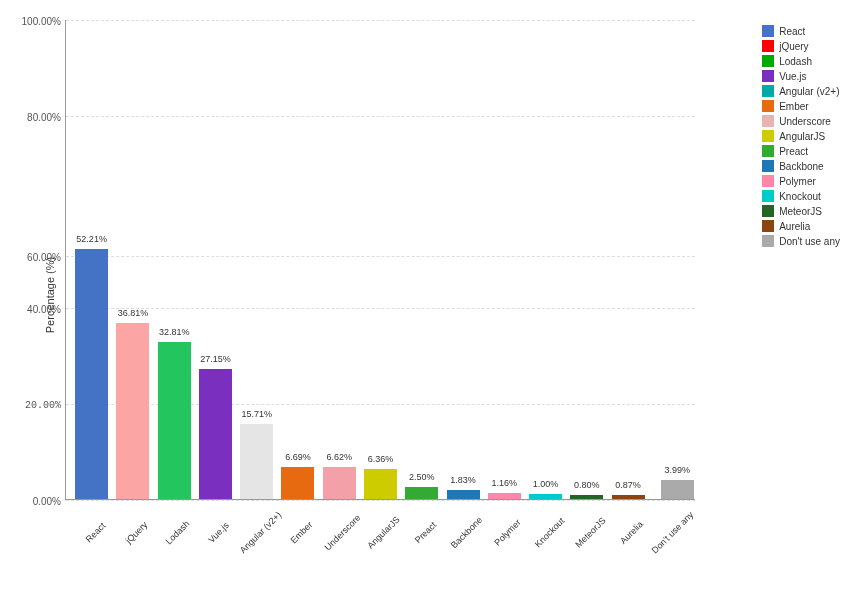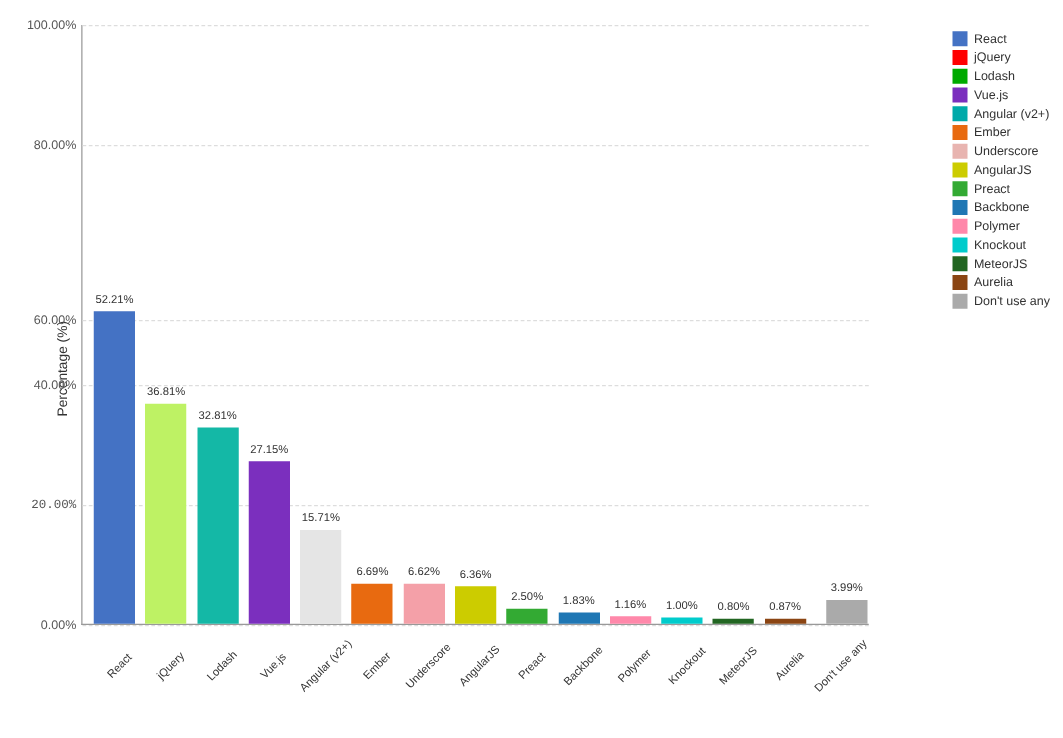--- a/index.html
+++ b/index.html
@@ -138,27 +138,27 @@
         <span class="y-tick-label">100.00%</span>
       </div>
       <div class="bars-group">
         <div class="bar-wrapper">
           <div class="bar" style="height: 52.21%; background-color: rgb(68, 114, 196);">
             <span class="bar-label">52.21%</span>
           </div>
           <span class="x-label">React</span>
         </div>
         <div class="bar-wrapper">
-          <div class="bar" style="height: 36.81%; background-color: #bef264;">
+          <div class="bar" style="height: 36.81%; background-color: #fca5a5;">
             <span class="bar-label">36.81%</span>
           </div>
           <span class="x-label">jQuery</span>
         </div>
         <div class="bar-wrapper">
-          <div class="bar" style="height: 32.81%; background-color: #14b8a6;">
+          <div class="bar" style="height: 32.81%; background-color: #22c55e;">
             <span class="bar-label">32.81%</span>
           </div>
           <span class="x-label">Lodash</span>
         </div>
         <div class="bar-wrapper">
           <div class="bar" style="height: 27.15%; background-color: rgb(123, 47, 190);">
             <span class="bar-label">27.15%</span>
           </div>
           <span class="x-label">Vue.js</span>
         </div>

